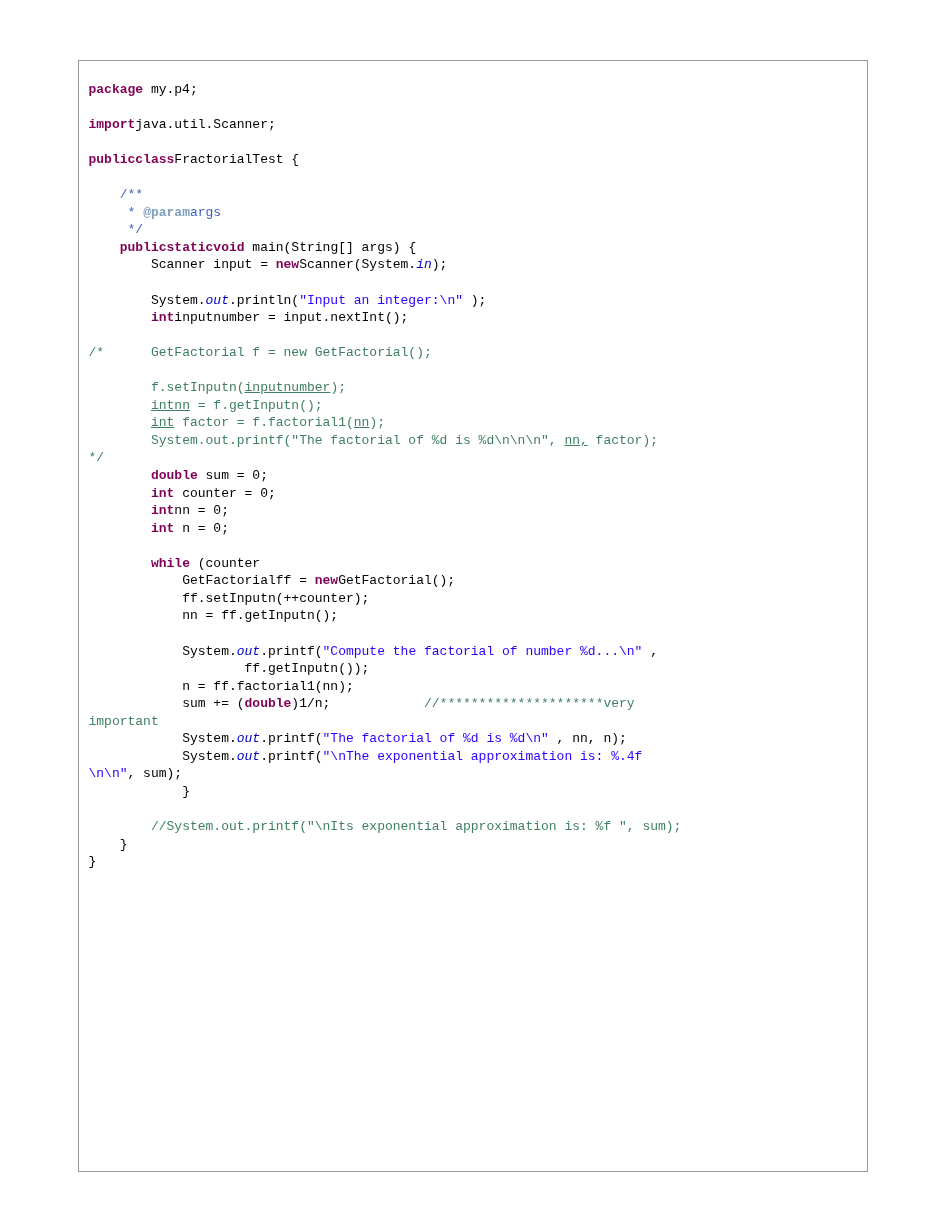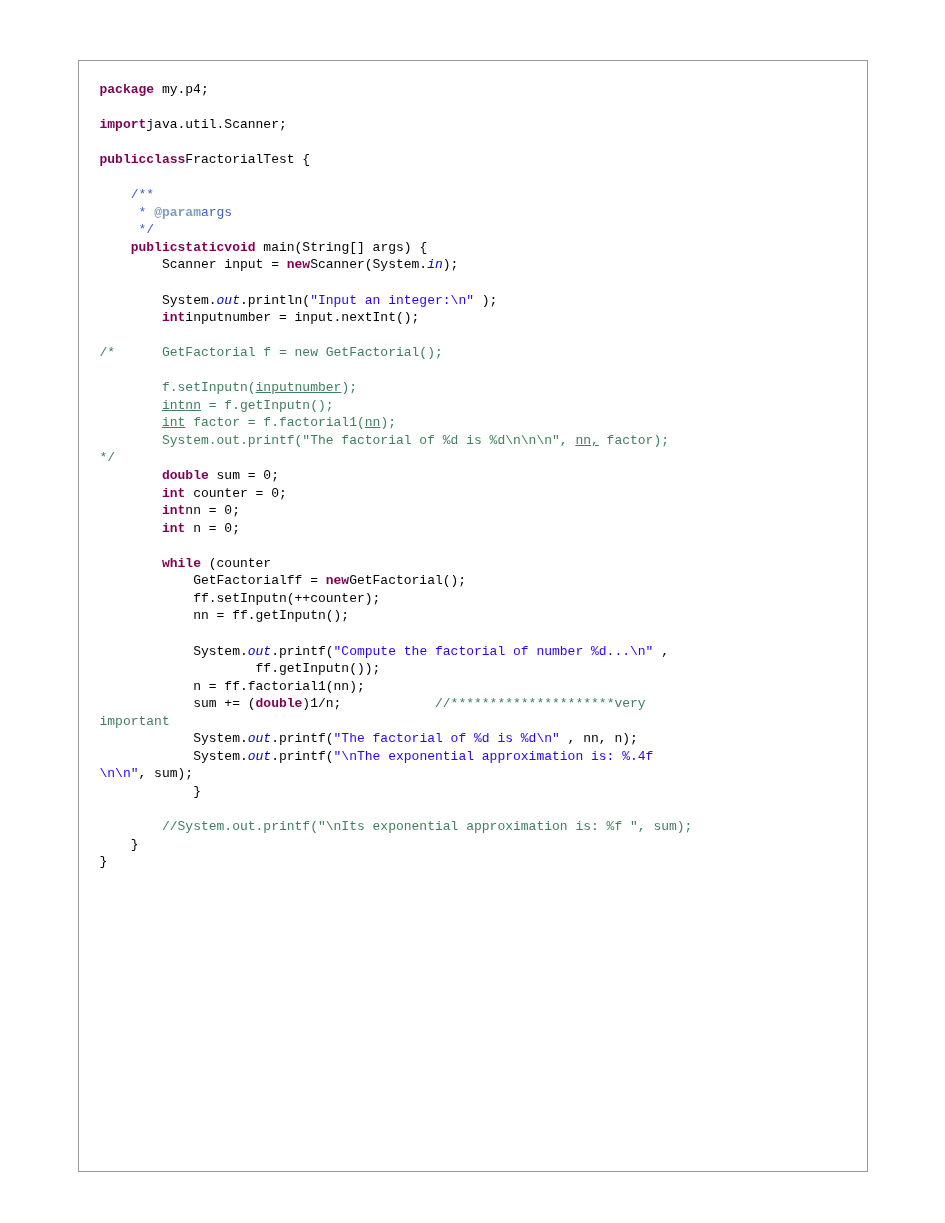--- a/index.html
+++ b/index.html
@@ -10,21 +10,21 @@
     height: 1223px;
     font-family: "Courier New", Courier, monospace;
     font-size: 13px;
     line-height: 1.35;
     color: #000000;
   }
   .page {
     border: 1px solid #999999;
     width: 790px;
     margin: 60px auto 8px auto;
-    padding: 20px 10px 300px 21px;
+    padding: 20px 10px 300px 10px;
     box-sizing: border-box;
     background: #ffffff;
   }
   pre.code {
     margin: 0;
     white-space: pre;
     font-family: "Courier New", Courier, monospace;
     font-size: 13px;
     line-height: 1.35;
   }

